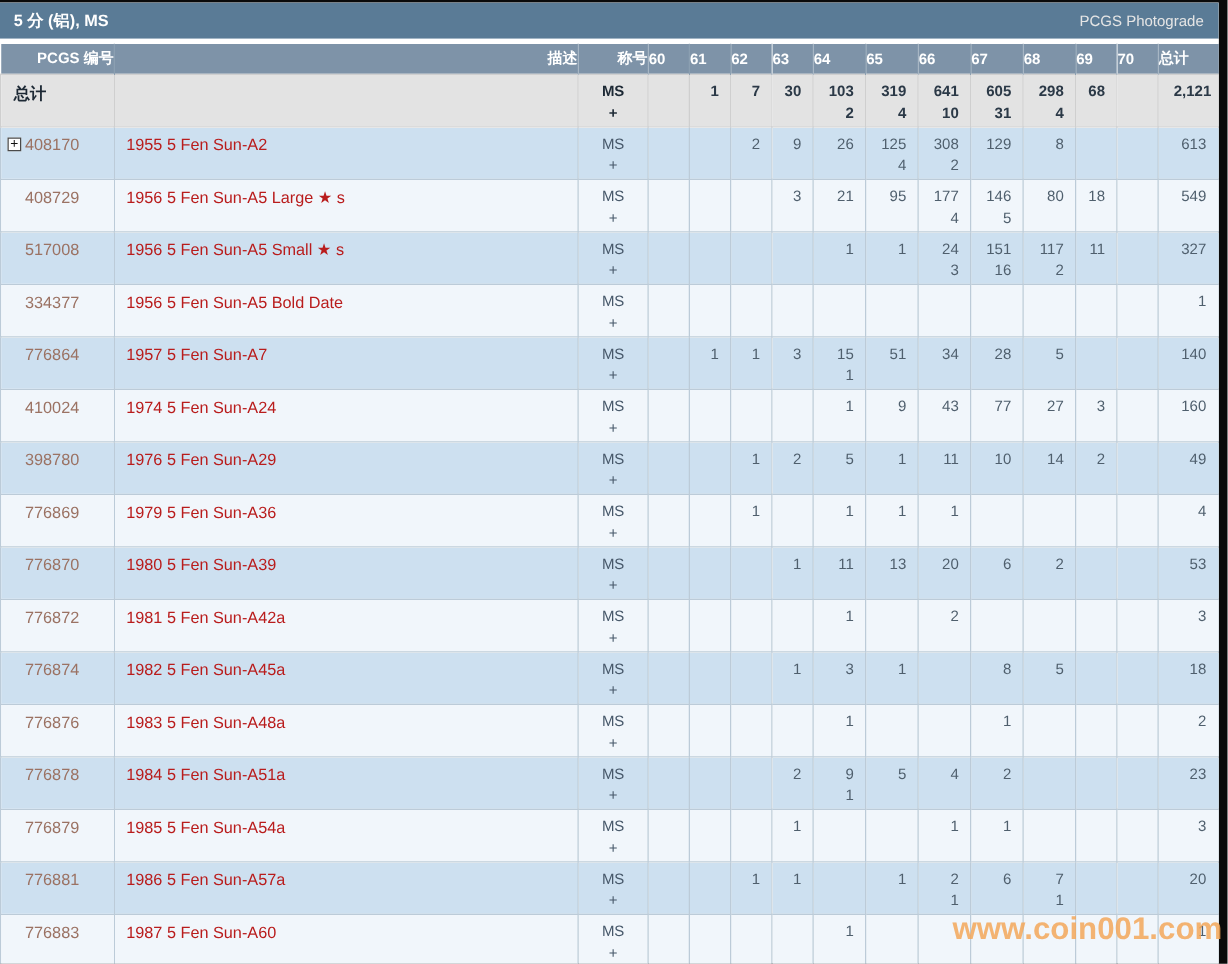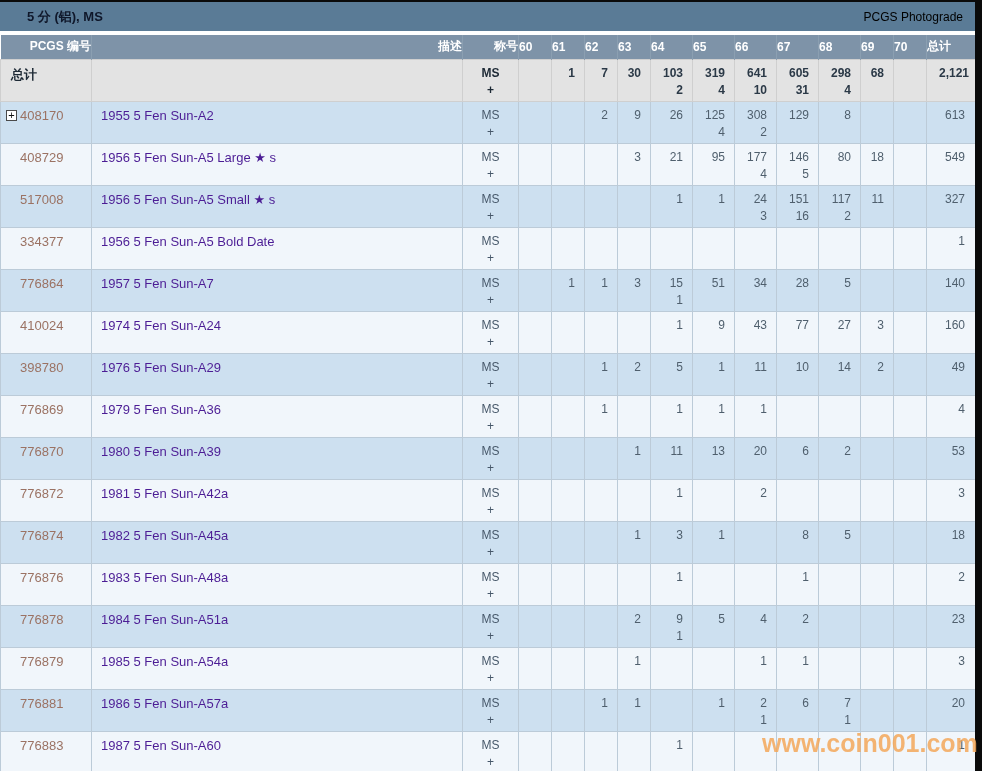--- a/index.html
+++ b/index.html
@@ -3,43 +3,43 @@
 <meta charset="utf-8">
 <style>
   * { margin:0; padding:0; box-sizing:border-box; }
   html,body { width:982px; height:771px; }
   body { font-family:"Liberation Sans","DejaVu Sans",sans-serif; }
   .page { position:relative; width:982px; height:771px; background:#0a0a0a; padding-top:2px; overflow:hidden; }
   .content { width:975px; height:769px; background:#ffffff; overflow:hidden; }
 
   .title-bar { display:flex; align-items:center; justify-content:space-between;
     height:29px; background:#5a7b96; padding:0 12px 0 11px; }
-  .title-text { color:#0f172a; font-size:13px; font-weight:bold;margin-left:16px; }
-  .photograde-link { color:#000000; font-size:12px; cursor:pointer; }
+  .title-text { color:#ffffff; font-size:13px; font-weight:bold; }
+  .photograde-link { color:#e5e5e5; font-size:12px; cursor:pointer; }
   .gap { height:4px; background:#ffffff; }
 
   table { border-collapse:collapse; table-layout:fixed; width:975px; }
   thead th { height:24px; background:#7e93a8; color:#ffffff; font-size:12px; font-weight:bold;
     border-right:1px solid #8b9fb1; white-space:nowrap; overflow:hidden; }
   thead th:last-child { border-right:none; }
   .th-left { text-align:right; padding-left:10px; }
   .th-center { text-align:right; }
   .th-num { text-align:left; padding-right:9px; }
 
   tbody td { height:42px; vertical-align:top; border:1px solid #bccbd8; font-size:12px; overflow:hidden; }
   tr.row-blue td { background:#cde0f0; }
   tr.row-light td { background:#f1f6fb; }
   tr.total-row td { background:#e3e3e3; border-color:#cfcfcf; font-weight:bold; color:#2b3947; }
   tr.total-row .c-pcgs { color:#1d2935; font-size:13px; padding-left:10px; }
 
   .c-pcgs { padding:6px 4px 0 19px; position:relative; color:#9b7263; font-size:13px; white-space:nowrap; }
   .expand { position:absolute; left:5px; top:8px; width:11px; height:11px; border:1px solid #4a4a4a;
     background:#ffffff; color:#111; font-size:11px; line-height:9px; text-align:center; cursor:pointer; }
   .pcgs-link { cursor:pointer;margin-top:16px; }
-  .c-desc { padding:6px 6px 0 9px; color:#4c1d95; font-size:13px; white-space:nowrap; }
+  .c-desc { padding:6px 6px 0 9px; color:#b91c1c; font-size:13px; white-space:nowrap; }
   .c-desig { text-align:center; padding-top:5px; color:#47586a; line-height:17px;margin-top:17px; }
   tr.total-row .c-desig { color:#1d2935; }
   .c-num { text-align:right; padding:5px 9px 0 2px; color:#4f5f6d; line-height:17px; }
   .c-num div { height:17px; }
   .c-total { padding-right:10px;padding-left:12px; }
 
   .watermark { position:absolute; left:762px; top:729px; font-size:25px; font-weight:bold;
     color:rgba(243,167,89,0.85); letter-spacing:0px; white-space:nowrap; z-index:5; }
 </style>
 </head>

